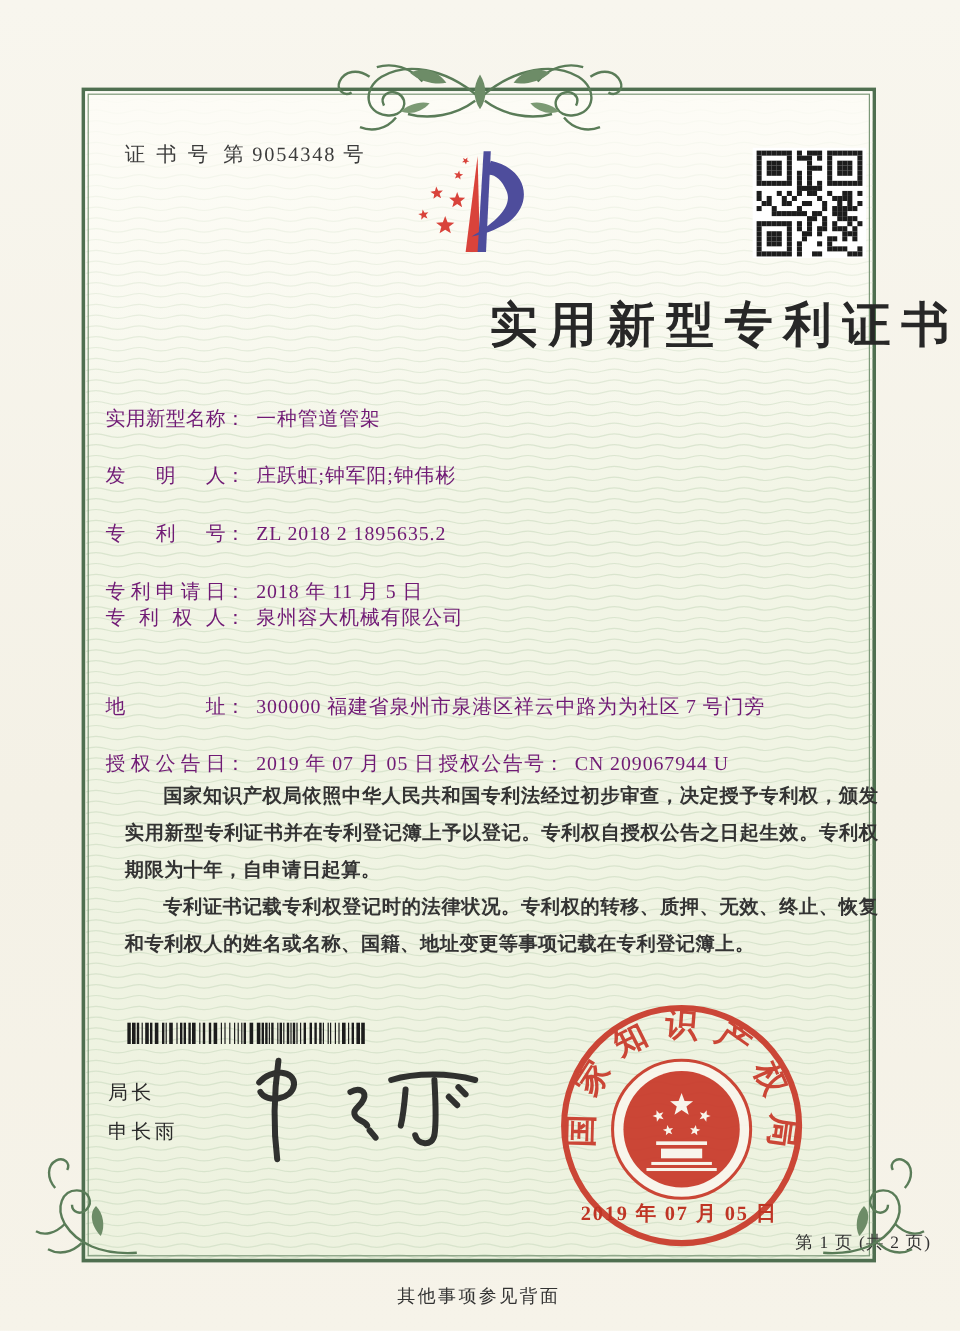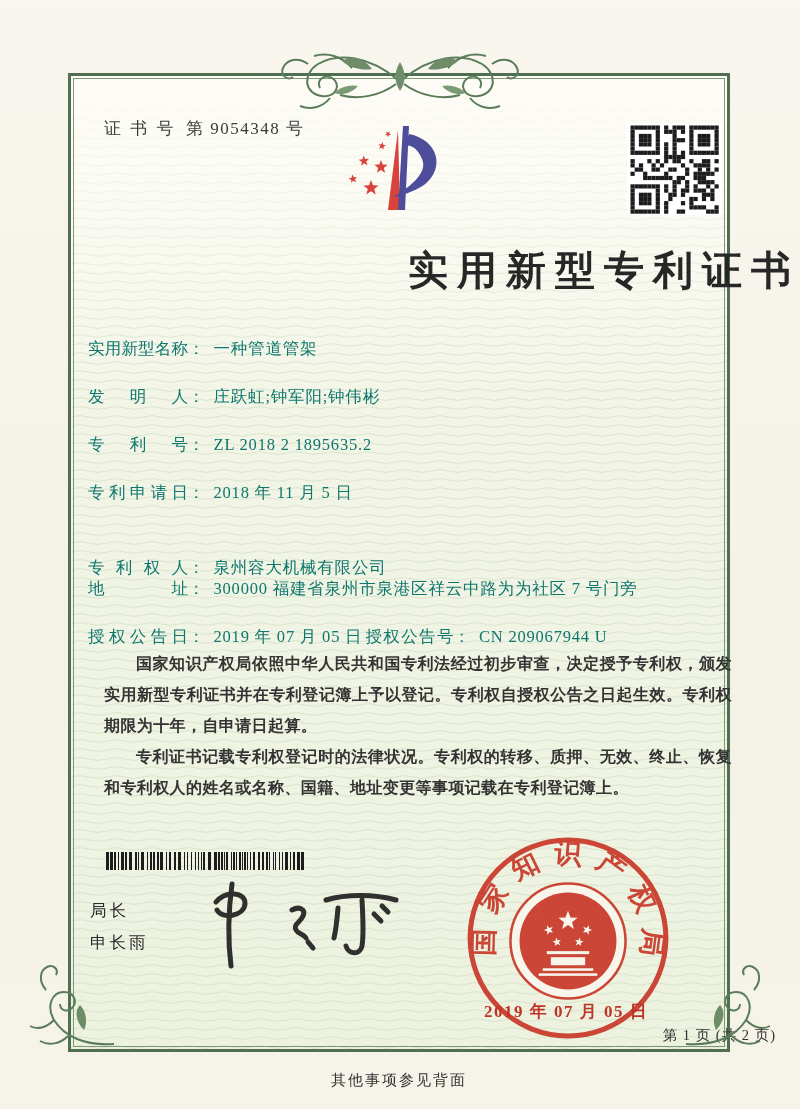--- a/index.html
+++ b/index.html
@@ -17,21 +17,21 @@
   #waves-svg{position:absolute;left:0;top:0;width:100%;height:100%;}
   .top-fade{position:absolute;left:0;top:0;right:0;height:300px;
     background:linear-gradient(rgba(253,252,246,.95),rgba(253,252,246,0));pointer-events:none;}
   .orn{position:absolute;z-index:3;pointer-events:none;}
   .content{position:absolute;inset:0;z-index:2;padding-left:20px;}
   .abs{position:absolute;}
   .cert-no{left:104px;top:117px;font-size:17px;letter-spacing:2.5px;color:#3c3c3c;}
   .cert-no .num{margin-left:10px;letter-spacing:1.5px;}
   .title{left:0;top:243px;width:800px;text-align:right;font-size:40px;font-weight:700;
     letter-spacing:9px;color:#272727;}
-  .row{left:88px;width:634px;font-size:16.5px;color:#0f766e;white-space:nowrap;}
+  .row{left:88px;width:634px;font-size:16.5px;color:#701a75;white-space:nowrap;}
   .flabel{display:inline-block;width:100px;text-align:justify;text-align-last:justify;vertical-align:top;}
   .flabel2{display:inline-block;width:88px;text-align:justify;text-align-last:justify;margin-left:3px;vertical-align:top;}
   .colon{display:inline-block;}
   .fvalue{margin-left:9px;letter-spacing:0.8px;}
   .paras{left:104px;top:648px;width:628px;font-size:16px;line-height:31px;
     text-align:justify;letter-spacing:0.4px;color:#333;font-weight:bold;}
   .paras p{margin:0 0 0 0;text-indent:2em;}
   .paras p + p{margin-top:0px;}
   .director{left:90px;font-family:"Liberation Sans","DejaVu Sans",sans-serif;
     font-size:16.5px;letter-spacing:3px;color:#2b2b2b;}
@@ -436,21 +436,21 @@
   </div>
   <div class="abs row" style="top:386px">
     <span class="flabel">发明人</span><span class="colon">：</span><span class="fvalue">庄跃虹;钟军阳;钟伟彬</span>
   </div>
   <div class="abs row" style="top:434px">
     <span class="flabel">专利号</span><span class="colon">：</span><span class="fvalue">ZL 2018 2 1895635.2</span>
   </div>
   <div class="abs row" style="top:482px">
     <span class="flabel">专利申请日</span><span class="colon">：</span><span class="fvalue">2018 年 11 月 5 日</span>
   </div>
-  <div class="abs row" style="top:557px">
+  <div class="abs row" style="top:504px">
     <span class="flabel">专利权人</span><span class="colon">：</span><span class="fvalue">泉州容大机械有限公司</span>
   </div>
   <div class="abs row" style="top:578px">
     <span class="flabel">地址</span><span class="colon">：</span><span class="fvalue">300000 福建省泉州市泉港区祥云中路为为社区 7 号门旁</span>
   </div>
   <div class="abs row" style="top:626px">
     <span class="flabel">授权公告日</span><span class="colon">：</span><span class="fvalue">2019 年 07 月 05 日</span><span class="flabel2">授权公告号</span><span class="colon">：</span><span class="fvalue">CN 209067944 U</span>
   </div>
 
   <div class="abs paras">

